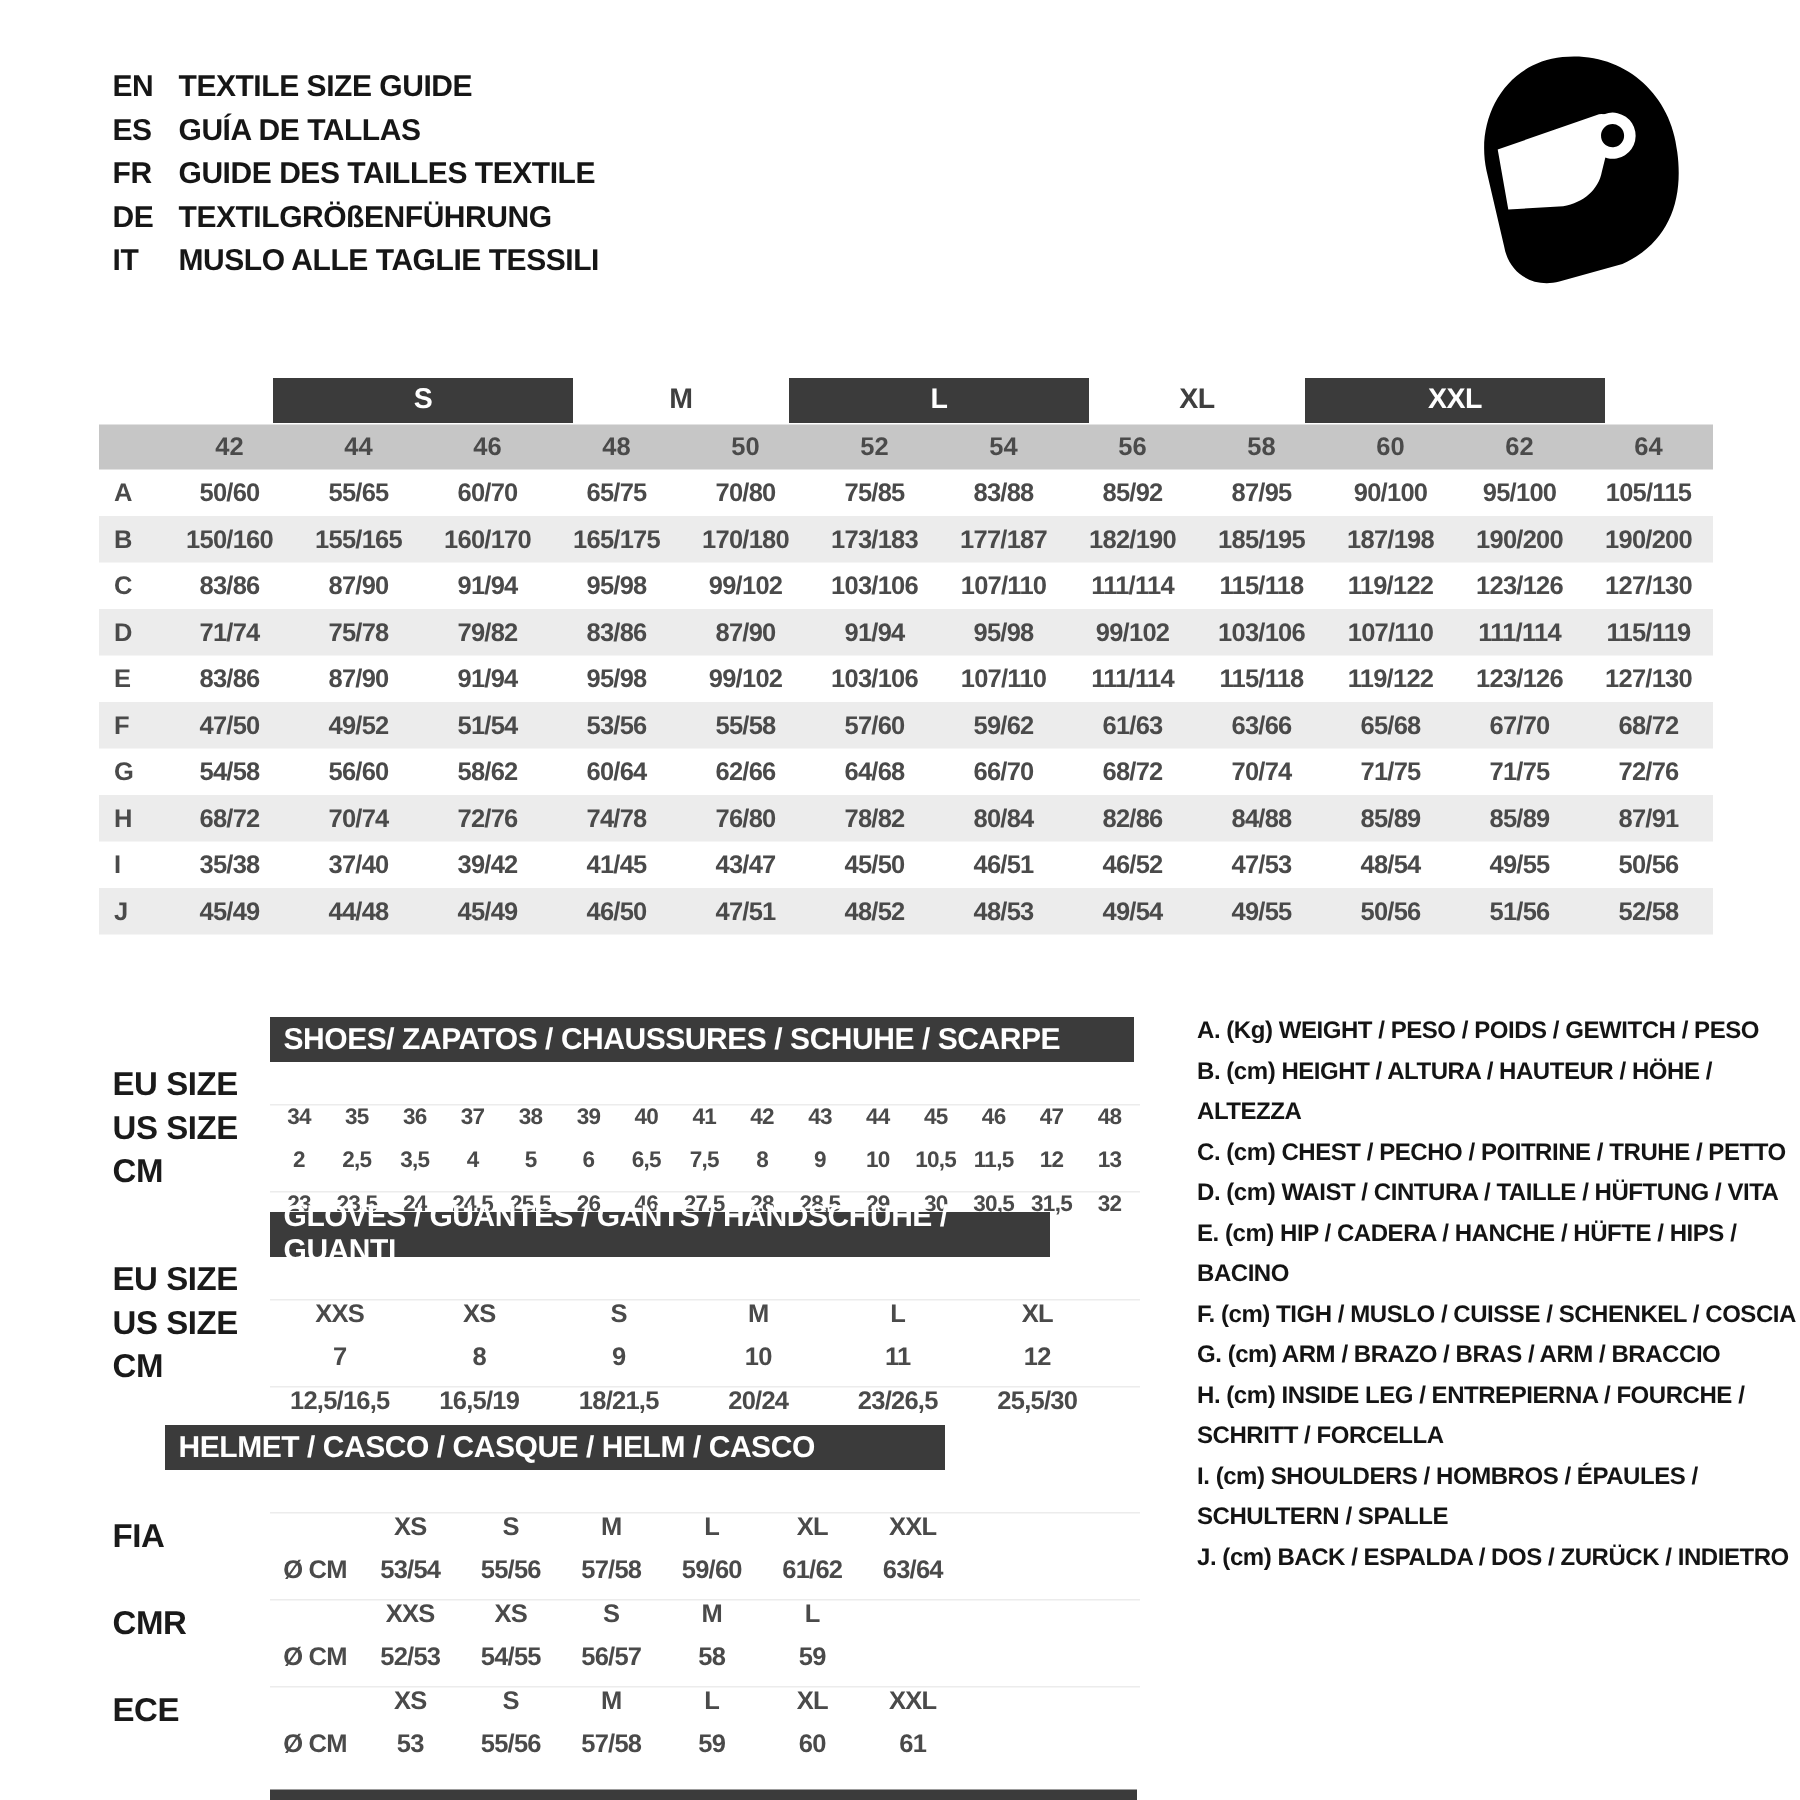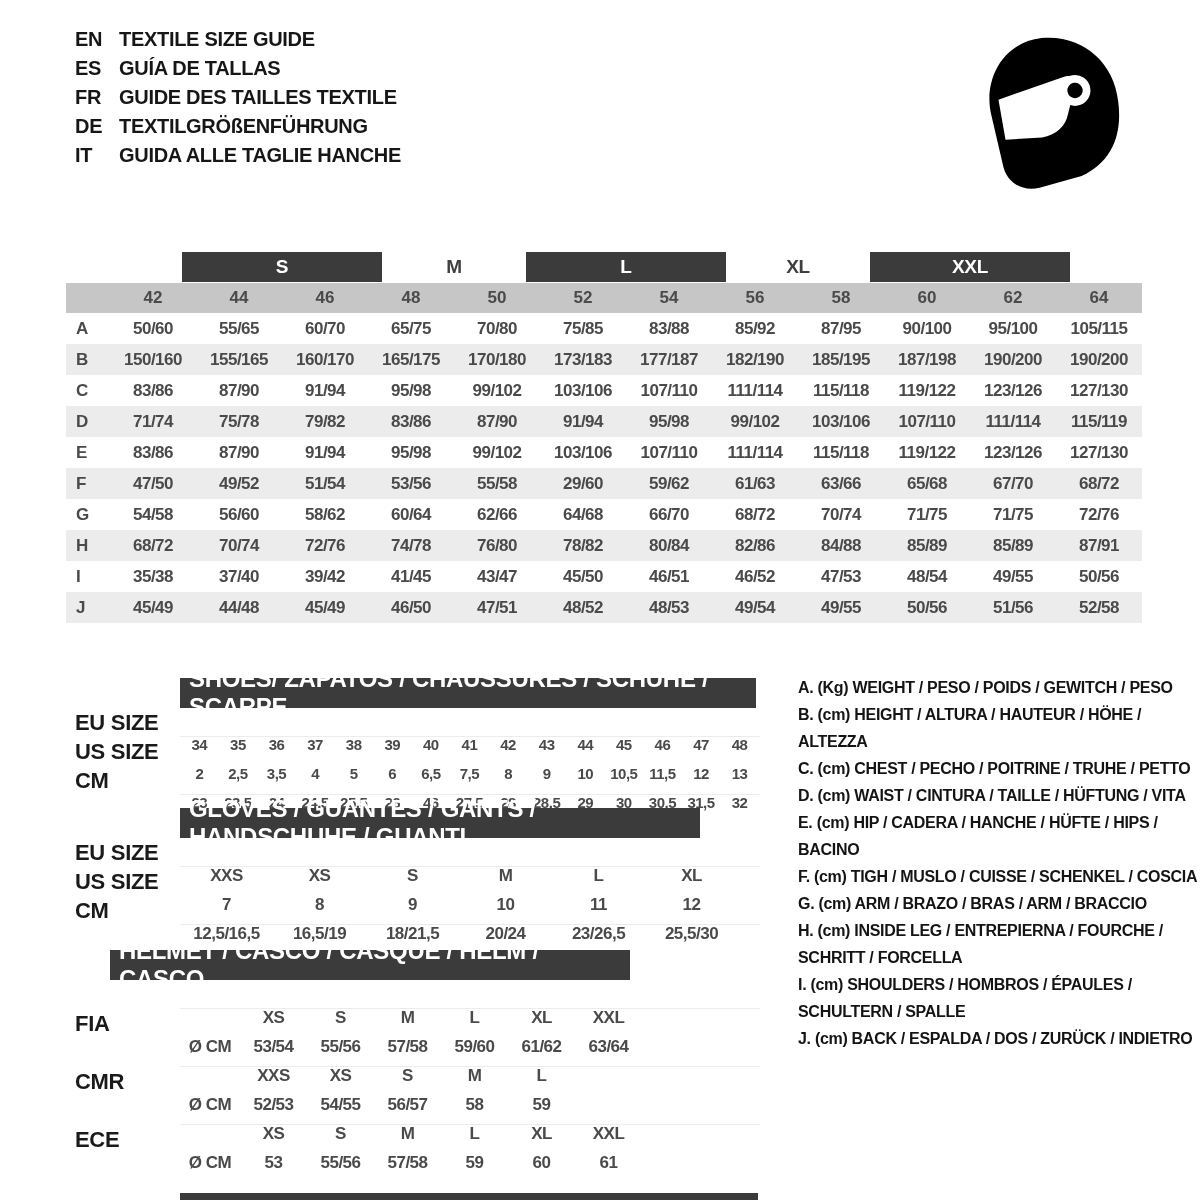--- a/index.html
+++ b/index.html
@@ -1,42 +1,42 @@
 <!DOCTYPE html>
 <html><head>
 <meta charset="utf-8">
 <style>
   *{margin:0;padding:0;box-sizing:border-box;}
   html,body{background:#fff;}
   body{width:1200px;height:1200px;font-family:"Liberation Sans",sans-serif;font-weight:700;color:#4a4a4a;}
   .page{position:relative;width:1200px;height:1200px;background:#fff;overflow:hidden;}
 
   
-  .lang-list{position:absolute;left:75px;top:25px;}
+  .lang-list{position:absolute;left:75px;top:44px;}
   .lang-row{display:flex;font-size:20px;line-height:29px;color:#161616;letter-spacing:-0.3px;}
   .lang-row .code{width:44px;}
 
   
   .helmet-icon{position:absolute;left:968px;top:24px;}
 
   
   .size-table{position:absolute;left:66px;top:252px;width:1076px;}
   .trow{display:grid;grid-template-columns:44px repeat(12,86px);align-items:center;}
   .group-row{height:30px;margin-bottom:1px;}
   .gcell{height:30px;display:flex;align-items:center;justify-content:center;font-size:19px;color:#3f3f3f;letter-spacing:-0.3px;}
   .gcell.dark{background:#3b3b3b;color:#fff;margin:0 -14px;}
   .strip{background:#c6c6c6;height:30px;font-size:17px;}
   .drow{height:31px;font-size:17px;letter-spacing:-0.5px;}
   .drow.alt{background:#ececec;}
   .cell{text-align:center;}
   .rlabel{text-align:left;padding-left:10px;}
 
   
   .sec{position:absolute;left:75px;}
-  .bar{height:30px;background:#3b3b3b;color:#fff;display:flex;align-items:center;padding-left:9px;font-size:24px;letter-spacing:-0.3px;margin-left:105px;}
+  .bar{height:30px;background:#3b3b3b;color:#fff;display:flex;align-items:center;padding-left:9px;font-size:20px;letter-spacing:-0.3px;margin-left:105px;}
   .section-row{display:flex;height:29px;}
   .sec-label{width:105px;display:flex;align-items:center;font-size:22px;color:#1a1a1a;letter-spacing:-0.3px;}
   .sec-values{width:580px;display:grid;align-items:center;letter-spacing:-0.5px;margin-top:28px;}
   .sec-values.band{background:#ececec;}
   .shoes-grid{grid-template-columns:repeat(15,38.6px);font-size:15px;}
   .gloves-grid{grid-template-columns:repeat(6,93px);font-size:17px;}
   .helmet-grid{grid-template-columns:60px repeat(6,67px);font-size:17px;}
 
   
   .legend{position:absolute;left:798px;top:674px;width:402px;font-size:16px;line-height:27px;color:#141414;letter-spacing:-0.3px;}
@@ -61,21 +61,21 @@
       <div class="lang-row">
         <span class="code">FR</span>
         <span class="ltitle">GUIDE DES TAILLES TEXTILE</span>
       </div>
       <div class="lang-row">
         <span class="code">DE</span>
         <span class="ltitle">TEXTILGRÖßENFÜHRUNG</span>
       </div>
       <div class="lang-row">
         <span class="code">IT</span>
-        <span class="ltitle">GUIDA ALLE TAGLIE HANCHE</span>
+        <span class="ltitle">MUSLO ALLE TAGLIE TESSILI</span>
       </div>
     </div>
 
   <div class="helmet-icon">
     <svg width="168" height="178" viewBox="0 0 120 124">
       <g transform="rotate(-10 60 62)">
         <path d="M62 8 C90 10 110 33 108 62 C107 86 96 104 73 110 L42 113 C29 114 19 105 19 92 L17 55 C16 29 35 6 62 8 Z" fill="#000"></path>
         <path d="M24 46 L73 38 C79 37 81 42 79 47 L71 65 C68 73 60 78 50 78 L24 75 Z" fill="#fff"></path>
         <circle cx="79" cy="49" r="11" fill="#fff"></circle>
         <circle cx="79" cy="49" r="5.5" fill="#000"></circle>
@@ -185,21 +185,21 @@
           <div class="cell">123/126</div>
           <div class="cell">127/130</div>
         </div>
         <div class="trow drow alt">
           <div class="cell rlabel">F</div>
           <div class="cell">47/50</div>
           <div class="cell">49/52</div>
           <div class="cell">51/54</div>
           <div class="cell">53/56</div>
           <div class="cell">55/58</div>
-          <div class="cell">29/60</div>
+          <div class="cell">57/60</div>
           <div class="cell">59/62</div>
           <div class="cell">61/63</div>
           <div class="cell">63/66</div>
           <div class="cell">65/68</div>
           <div class="cell">67/70</div>
           <div class="cell">68/72</div>
         </div>
         <div class="trow drow">
           <div class="cell rlabel">G</div>
           <div class="cell">54/58</div>

